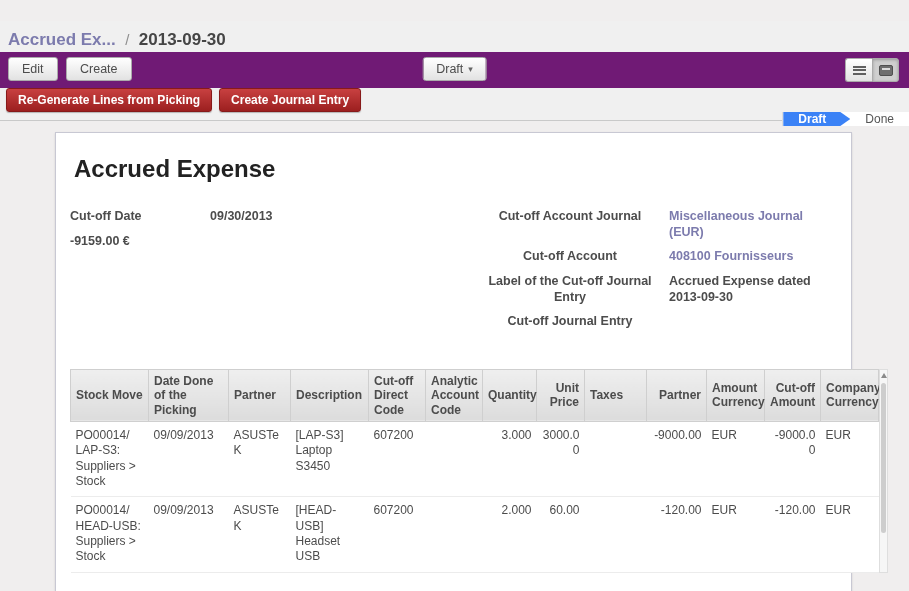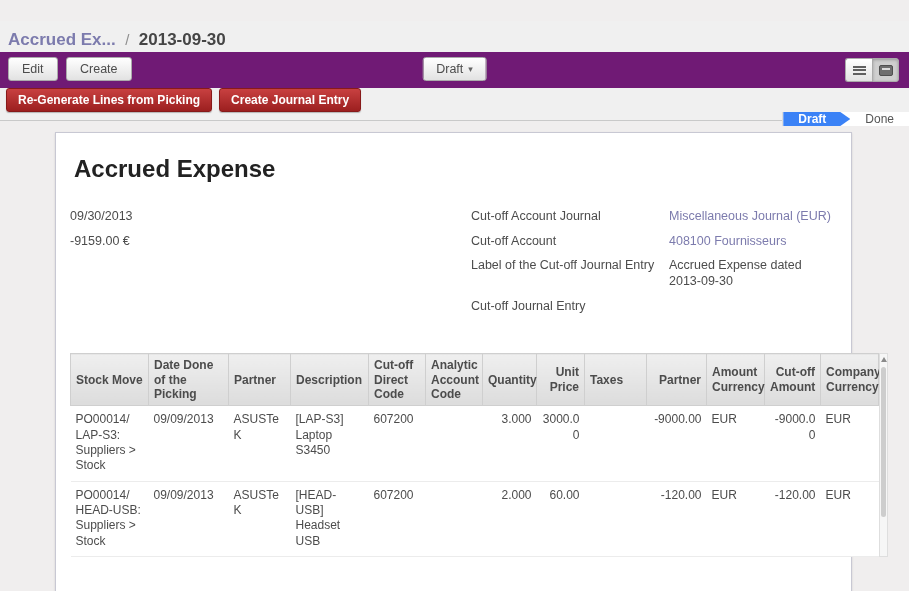--- a/index.html
+++ b/index.html
@@ -65,22 +65,22 @@
     border:1px solid #c8c8d3; box-shadow:0 1px 2px rgba(0,0,0,.12);
     padding:16px 14px 60px; height:700px; position:relative;
   }
   .sheet-title { font-size:24px; font-weight:bold; color:#222; margin:6px 4px 26px; }
 
   .form-grid { display:flex; font-size:12.5px; }
   .col-left { width:401px; flex:0 0 401px; }
   .col-right { flex:1; }
   .field-row { display:flex; margin-bottom:9px; line-height:1.25; }
   .col-left .field-label { width:140px; flex:0 0 140px; font-weight:bold; }
-  .col-right .field-label { width:198px; flex:0 0 198px; font-weight:normal; }
-  .field-value { color:#4c4c4c; }
+  .col-right .field-label { width:198px; flex:0 0 198px; font-weight:bold;text-align:center; }
+  .field-value { color:#4c4c4c;font-weight:bold; }
   .field-value.link { color:#7c7bad; cursor:pointer; text-decoration:none; }
   .narrow-value { width:142px; }
 
   
   .table-zone { display:flex; margin-top:30px; width:818px; }
   table.lines { table-layout:fixed; border-collapse:collapse; width:808px; font-size:12px; background:#fff; }
   table.lines thead th {
     background:linear-gradient(#efefef,#dcdcdc);
     border:1px solid #cfcfcf;
     font-weight:bold; color:#4c4c4c;
@@ -139,20 +139,21 @@
     <div class="status-step">Done</div>
   </div>
 </div>
 
 <div class="sheet">
   <div class="sheet-title">Accrued Expense</div>
 
   <div class="form-grid">
     <div class="col-left">
       <div class="field-row">
+        <span class="field-label">Cut-off Date</span>
         <span class="field-value">09/30/2013</span>
       </div>
       <div class="field-row">
         <span class="field-value">-9159.00 €</span>
       </div>
     </div>
     <div class="col-right">
       <div class="field-row">
         <span class="field-label">Cut-off Account Journal</span>
         <span class="field-value link">Miscellaneous Journal (EUR)</span>

